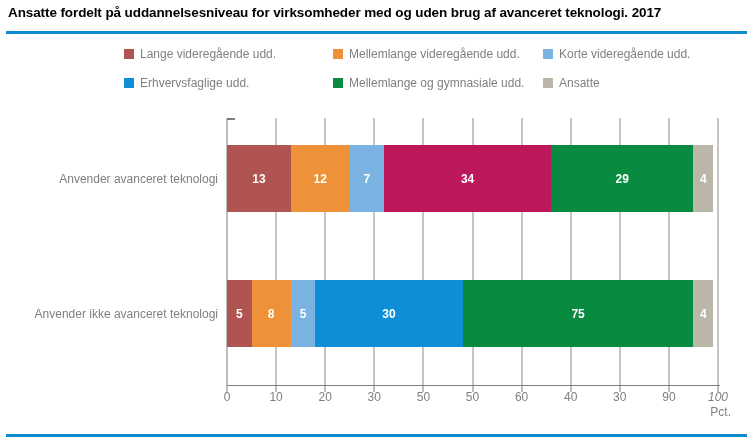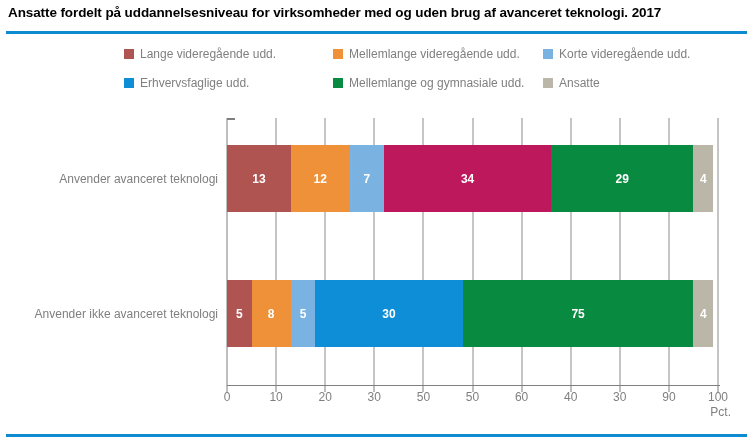--- a/index.html
+++ b/index.html
@@ -220,21 +220,21 @@
       <div class="x-tick" style="left: 70%;"></div>
       <div class="x-tick-label" style="left: 70%;">40</div>
       <div class="gridline" style="left: 80%;"></div>
       <div class="x-tick" style="left: 80%;"></div>
       <div class="x-tick-label" style="left: 80%;">30</div>
       <div class="gridline" style="left: 90%;"></div>
       <div class="x-tick" style="left: 90%;"></div>
       <div class="x-tick-label" style="left: 90%;">90</div>
       <div class="gridline" style="left: 100%;"></div>
       <div class="x-tick" style="left: 100%;"></div>
-      <div class="x-tick-label" style="left: 100%;">100</div>
+      <div class="x-tick-label" style="left: 100%; font-style: italic;">100</div>
       <div class="bar" style="top: 27px; height: 67px;">
         <div class="segment" style="left: 0%; width: 13%; background: rgb(176, 84, 82);">
           <span>13</span>
         </div>
         <div class="segment" style="left: 13%; width: 12%; background: rgb(239, 145, 56);">
           <span>12</span>
         </div>
         <div class="segment" style="left: 25%; width: 7%; background: rgb(122, 179, 226);">
           <span>7</span>
         </div>

